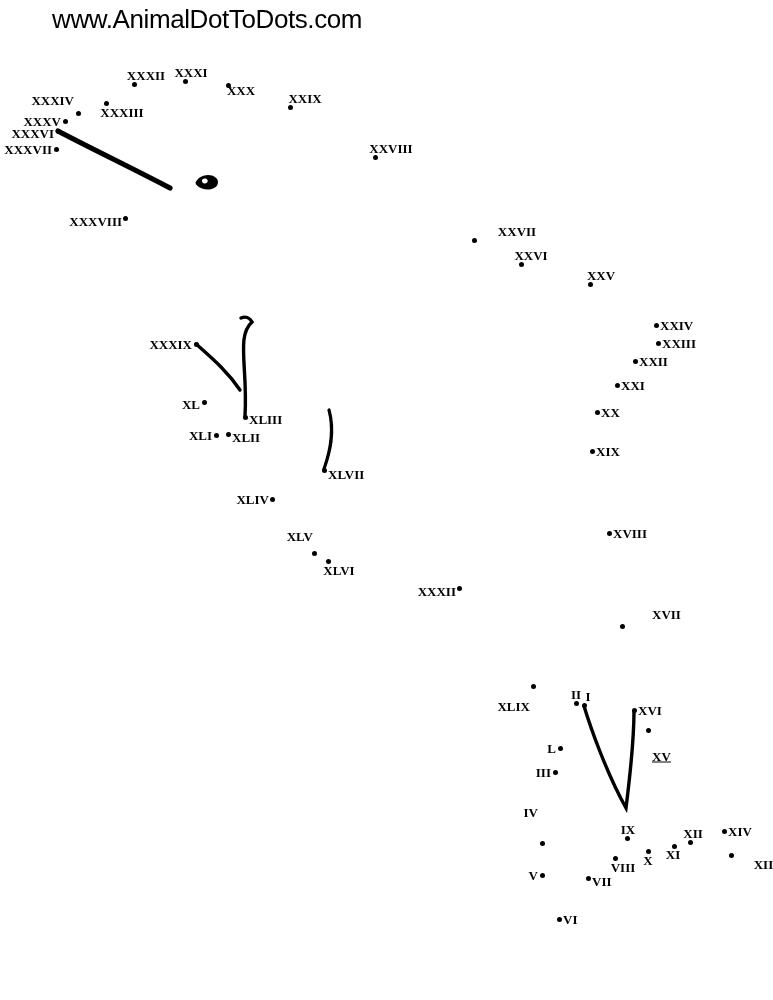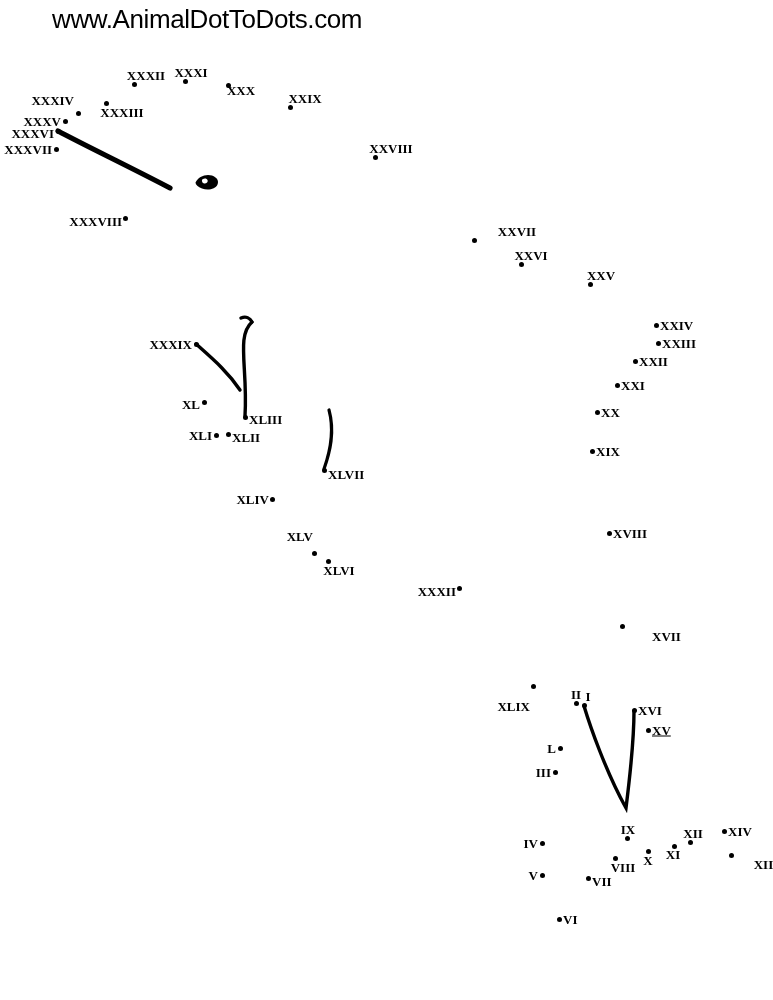--- a/index.html
+++ b/index.html
@@ -90,21 +90,21 @@
   </svg>
 
   <div id="dots-layer">
       <div class="dot" style="left: 584px; top: 705px;"></div>
       <div class="label above" style="left: 588px; top: 703px;">I</div>
       <div class="dot" style="left: 576px; top: 703px;"></div>
       <div class="label above" style="left: 576px; top: 701px;">II</div>
       <div class="dot" style="left: 555px; top: 772px;"></div>
       <div class="label left" style="left: 551px; top: 772px;">III</div>
       <div class="dot" style="left: 542px; top: 843px;"></div>
-      <div class="label left" style="left: 538px; top: 843px;">IV</div>
+      <div class="label left" style="left: 538px; top: 812px;">IV</div>
       <div class="dot" style="left: 542px; top: 875px;"></div>
       <div class="label left" style="left: 538px; top: 875px;">V</div>
       <div class="dot" style="left: 559px; top: 919px;"></div>
       <div class="label right" style="left: 563px; top: 919px;">VI</div>
       <div class="dot" style="left: 588px; top: 878px;"></div>
       <div class="label right" style="left: 592px; top: 881px; text-align: right;">VII</div>
       <div class="dot" style="left: 615px; top: 858px;"></div>
       <div class="label below" style="left: 623px; top: 861px;">VIII</div>
       <div class="dot" style="left: 627px; top: 838px;"></div>
       <div class="label above" style="left: 628px; top: 836px;">IX</div>
@@ -112,25 +112,25 @@
       <div class="label below" style="left: 648px; top: 854px;">X</div>
       <div class="dot" style="left: 674px; top: 846px;"></div>
       <div class="label below" style="left: 673px; top: 848px;">XI</div>
       <div class="dot" style="left: 690px; top: 842px;"></div>
       <div class="label above" style="left: 693px; top: 840px;">XII</div>
       <div class="dot" style="left: 731px; top: 855px;"></div>
       <div class="label below" style="left: 733px; top: 858px; margin-left: 33px;">XIII</div>
       <div class="dot" style="left: 724px; top: 831px;"></div>
       <div class="label right" style="left: 728px; top: 831px;">XIV</div>
       <div class="dot" style="left: 648px; top: 730px;"></div>
-      <div class="label right" style="left: 652px; top: 730px; text-decoration: underline;">XV</div>
+      <div class="label right" style="left: 652px; top: 756px; text-decoration: underline;">XV</div>
       <div class="dot" style="left: 634px; top: 710px;"></div>
       <div class="label right" style="left: 638px; top: 710px;">XVI</div>
       <div class="dot" style="left: 622px; top: 626px;"></div>
-      <div class="label right" style="left: 626px; top: 636px; padding-left: 26px;">XVII</div>
+      <div class="label right" style="left: 626px; top: 614px; padding-left: 26px;">XVII</div>
       <div class="dot" style="left: 609px; top: 533px;"></div>
       <div class="label right" style="left: 613px; top: 533px;">XVIII</div>
       <div class="dot" style="left: 592px; top: 451px;"></div>
       <div class="label right" style="left: 596px; top: 451px;">XIX</div>
       <div class="dot" style="left: 597px; top: 412px;"></div>
       <div class="label right" style="left: 601px; top: 412px;">XX</div>
       <div class="dot" style="left: 617px; top: 385px;"></div>
       <div class="label right" style="left: 621px; top: 385px;">XXI</div>
       <div class="dot" style="left: 635px; top: 361px;"></div>
       <div class="label right" style="left: 639px; top: 361px;">XXII</div>

